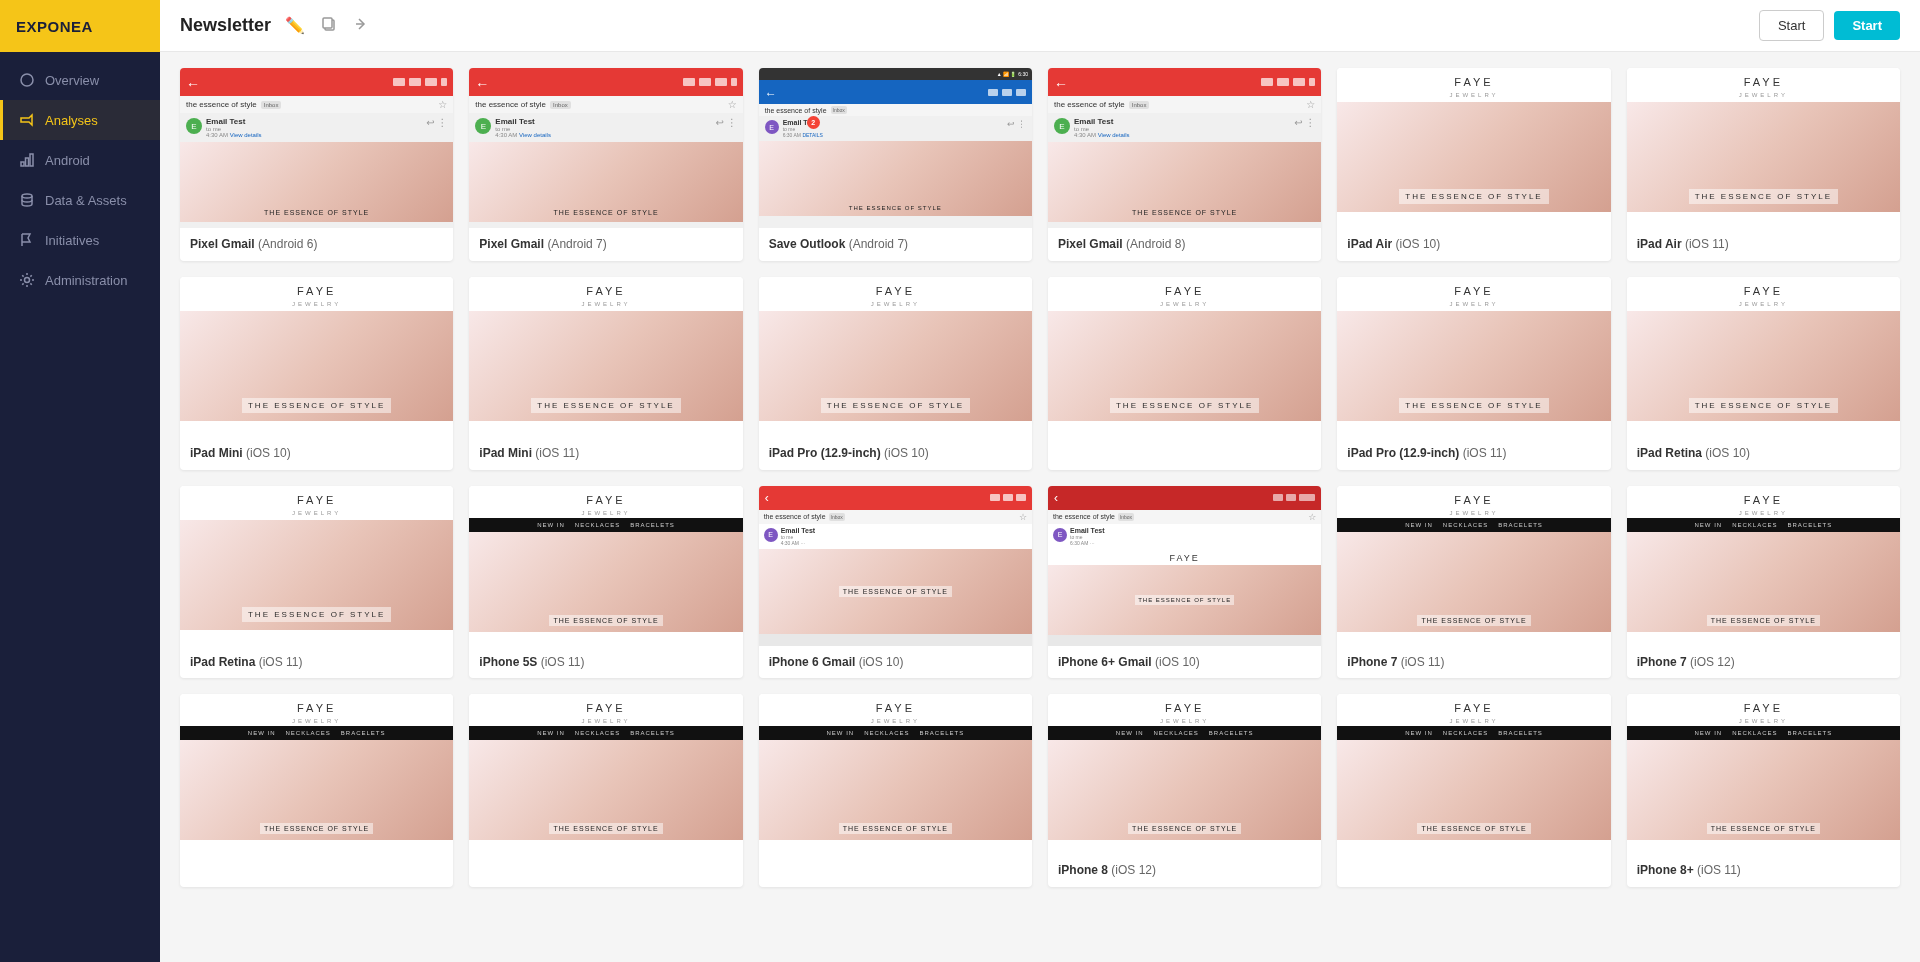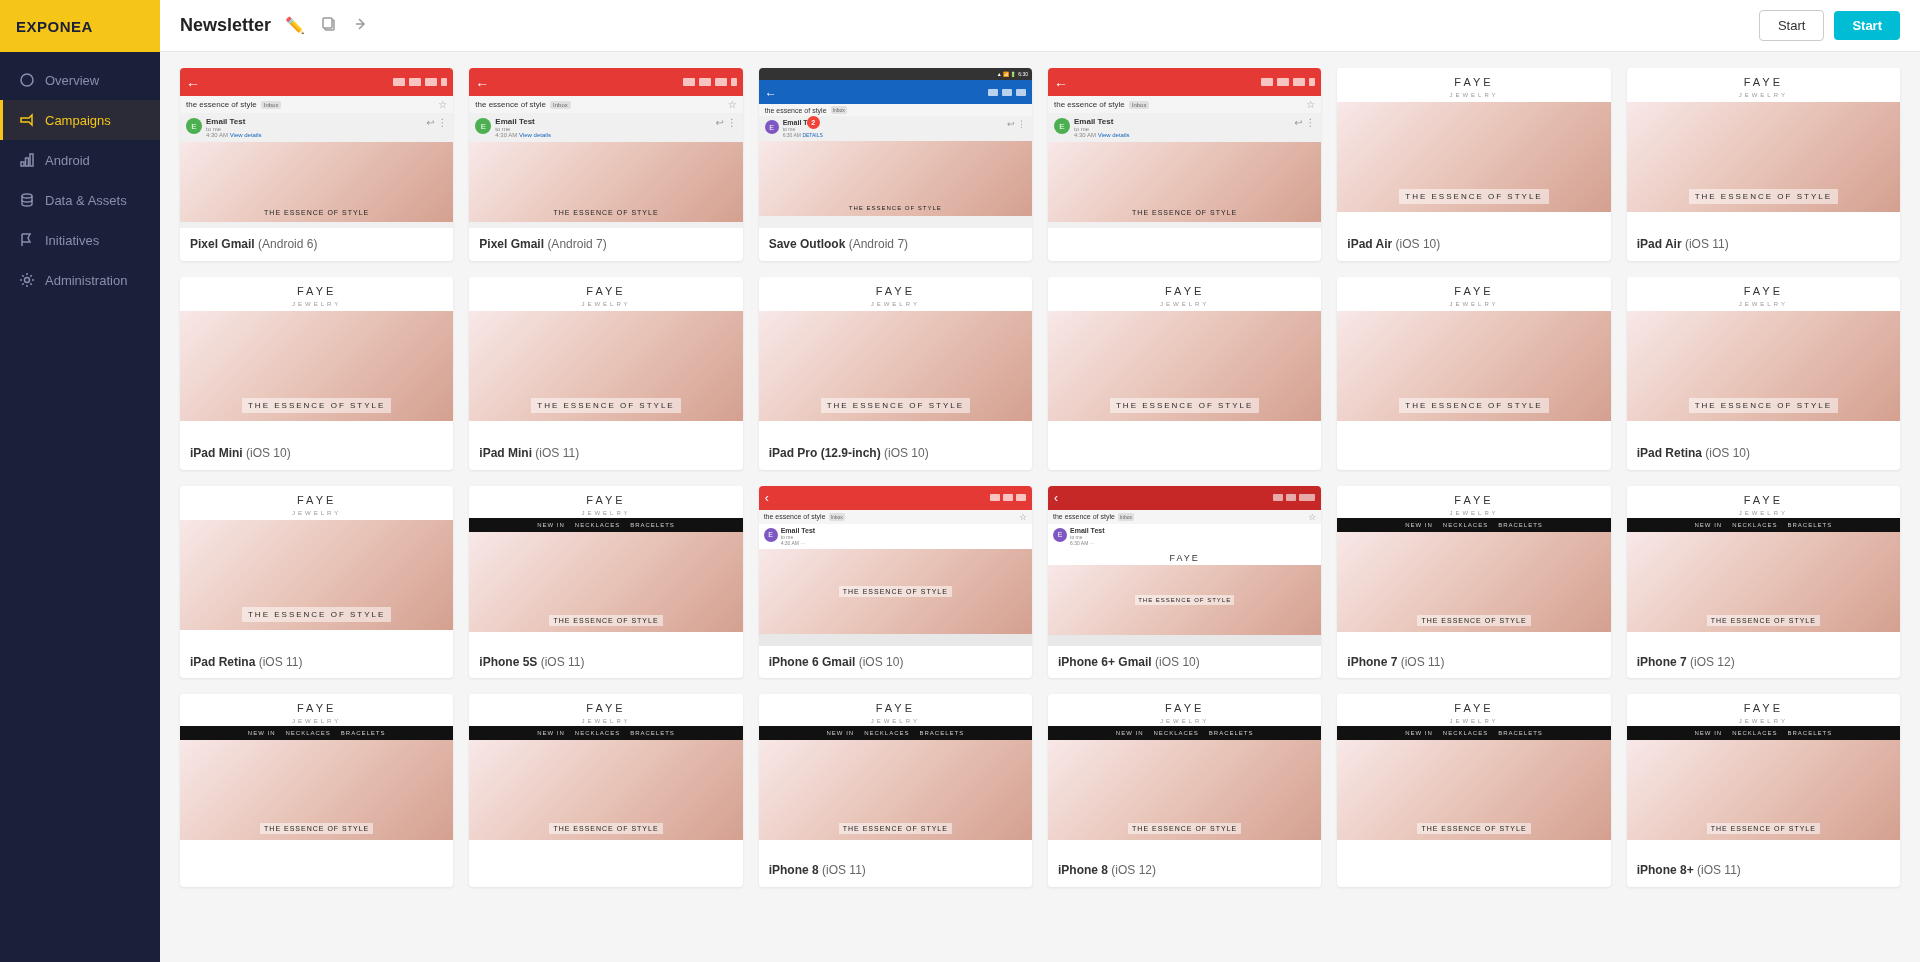--- a/index.html
+++ b/index.html
@@ -156,21 +156,21 @@
       </span>
       <span>Overview</span>
     </div>
 
     <div class="sidebar-item active">
       <span class="icon">
         <svg width="16" height="16" viewBox="0 0 16 16" fill="none">
           <path d="M2 6h8l3-3v10l-3-3H2V6z" stroke="#f5c518" stroke-width="1.5" fill="none"></path>
         </svg>
       </span>
-      <span style="color:#f5c518;">Campaigns</span>
+      <span style="color:#f5c518;">Analyses</span>
     </div>
 
     <div class="sidebar-item">
       <span class="icon">
         <svg width="16" height="16" viewBox="0 0 16 16" fill="none">
           <rect x="2" y="10" width="3" height="4" stroke="#8a8faa" stroke-width="1.5"></rect>
           <rect x="6.5" y="6" width="3" height="8" stroke="#8a8faa" stroke-width="1.5"></rect>
           <rect x="11" y="2" width="3" height="12" stroke="#8a8faa" stroke-width="1.5"></rect>
         </svg>
       </span>
@@ -363,20 +363,23 @@
               <div style="font-size:8px;font-weight:600;color:#333;">Email Test</div>
               <div style="font-size:6px;color:#888;">to me</div>
               <div style="font-size:6px;color:#888;">4:30 AM <span style="color:#1565c0;">View details</span></div>
             </div>
             <div style="margin-left:auto;display:flex;gap:4px;font-size:10px;color:#999;">↩ ⋮</div>
           </div>
           <div style="background:linear-gradient(135deg,#f8e8e8,#e8c4b8,#d4a090);height:80px;position:relative;display:flex;align-items:flex-end;justify-content:center;padding-bottom:6px;">
             <div style="font-size:7px;letter-spacing:1px;color:#222;font-weight:500;text-align:center;">THE ESSENCE OF STYLE</div>
           </div>
         </div>
+        <div class="preview-card-label">
+          <strong>Pixel Gmail</strong> <em>(Android 8)</em>
+        </div>
       </div>
 
       <div class="preview-card">
         <div class="preview-card-img" style="background:#fff;">
           <div style="text-align:center;padding:8px 0 4px;font-size:11px;letter-spacing:3px;color:#333;font-weight:300;">FAYE</div>
           <div style="text-align:center;font-size:6px;letter-spacing:3px;color:#999;margin-bottom:4px;">JEWELRY</div>
           <div style="background:linear-gradient(135deg,#f8e8e8,#e8c4b8,#d4a090);height:110px;position:relative;display:flex;align-items:flex-end;justify-content:center;padding-bottom:8px;">
             <div style="font-size:8px;letter-spacing:2px;color:#2a2a2a;font-weight:400;text-align:center;background:rgba(255,255,255,0.5);padding:3px 6px;">THE ESSENCE OF STYLE</div>
           </div>
         </div>
@@ -447,20 +450,23 @@
         </div>
       </div>
 
       <div class="preview-card">
         <div class="preview-card-img" style="background:#fff;">
           <div style="text-align:center;padding:8px 0 4px;font-size:11px;letter-spacing:3px;color:#333;font-weight:300;">FAYE</div>
           <div style="text-align:center;font-size:6px;letter-spacing:3px;color:#999;margin-bottom:4px;">JEWELRY</div>
           <div style="background:linear-gradient(135deg,#f8e8e8,#e8c4b8,#d4a090);height:110px;position:relative;display:flex;align-items:flex-end;justify-content:center;padding-bottom:8px;">
             <div style="font-size:8px;letter-spacing:2px;color:#2a2a2a;font-weight:400;text-align:center;background:rgba(255,255,255,0.5);padding:3px 6px;">THE ESSENCE OF STYLE</div>
           </div>
+        </div>
+        <div class="preview-card-label">
+          <strong>iPad Pro (12.9-inch)</strong> <em>(iOS 11)</em>
         </div>
       </div>
 
       <div class="preview-card">
         <div class="preview-card-img" style="background:#fff;">
           <div style="text-align:center;padding:8px 0 4px;font-size:11px;letter-spacing:3px;color:#333;font-weight:300;">FAYE</div>
           <div style="text-align:center;font-size:6px;letter-spacing:3px;color:#999;margin-bottom:4px;">JEWELRY</div>
           <div style="background:linear-gradient(135deg,#f8e8e8,#e8c4b8,#d4a090);height:110px;position:relative;display:flex;align-items:flex-end;justify-content:center;padding-bottom:8px;">
             <div style="font-size:8px;letter-spacing:2px;color:#2a2a2a;font-weight:400;text-align:center;background:rgba(255,255,255,0.5);padding:3px 6px;">THE ESSENCE OF STYLE</div>
           </div>
@@ -638,23 +644,20 @@
           <div style="text-align:center;font-size:6px;letter-spacing:3px;color:#999;margin-bottom:2px;">JEWELRY</div>
           <div style="background:#111;display:flex;justify-content:center;gap:10px;padding:4px 0;">
             <span style="font-size:6px;color:#ccc;letter-spacing:1px;">NEW IN</span>
             <span style="font-size:6px;color:#ccc;letter-spacing:1px;">NECKLACES</span>
             <span style="font-size:6px;color:#ccc;letter-spacing:1px;">BRACELETS</span>
           </div>
           <div style="background:linear-gradient(135deg,#f8e8e8,#e8c4b8,#d4a090);height:100px;position:relative;display:flex;align-items:flex-end;justify-content:center;padding-bottom:6px;">
             <div style="font-size:7px;letter-spacing:1px;color:#222;font-weight:500;text-align:center;background:rgba(255,255,255,0.5);padding:2px 4px;">THE ESSENCE OF STYLE</div>
           </div>
         </div>
-        <div class="preview-card-label">
-          <strong>iPhone 8</strong> <em>(iOS 11)</em>
-        </div>
       </div>
 
       <div class="preview-card">
         <div class="preview-card-img" style="background:#fff;">
           <div style="text-align:center;padding:8px 0 4px;font-size:11px;letter-spacing:3px;color:#333;font-weight:300;">FAYE</div>
           <div style="text-align:center;font-size:6px;letter-spacing:3px;color:#999;margin-bottom:2px;">JEWELRY</div>
           <div style="background:#111;display:flex;justify-content:center;gap:10px;padding:4px 0;">
             <span style="font-size:6px;color:#ccc;letter-spacing:1px;">NEW IN</span>
             <span style="font-size:6px;color:#ccc;letter-spacing:1px;">NECKLACES</span>
             <span style="font-size:6px;color:#ccc;letter-spacing:1px;">BRACELETS</span>

